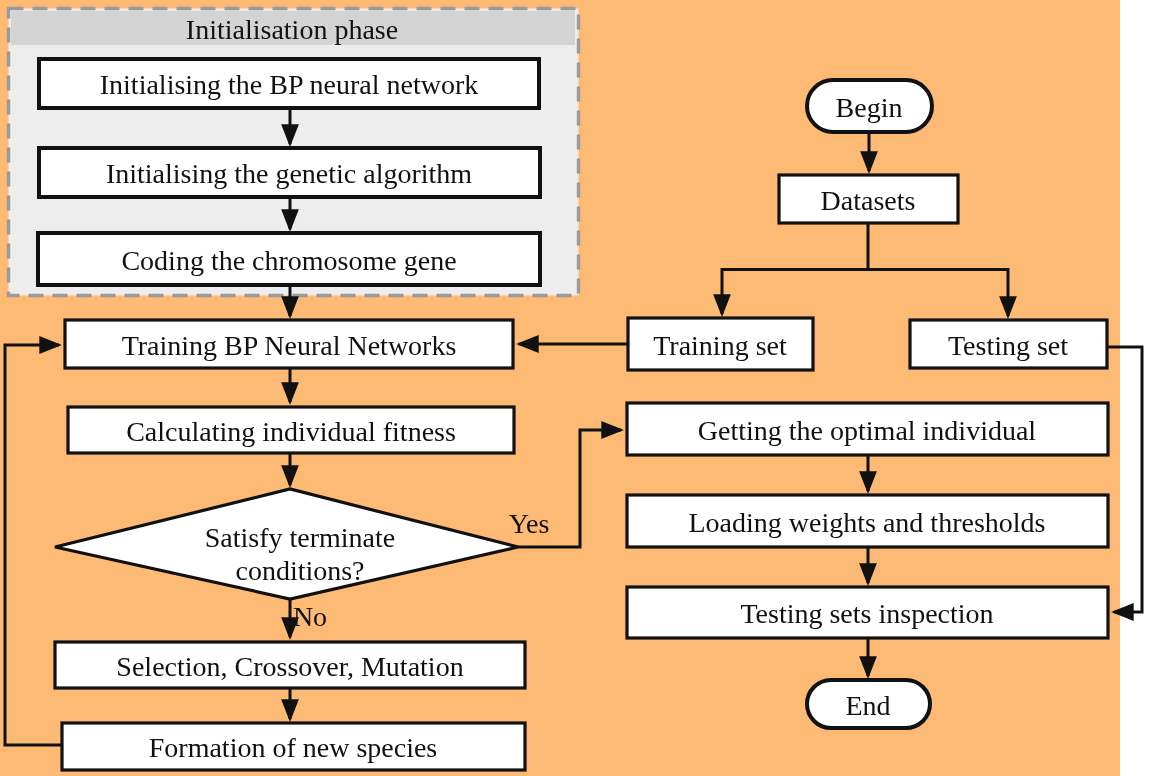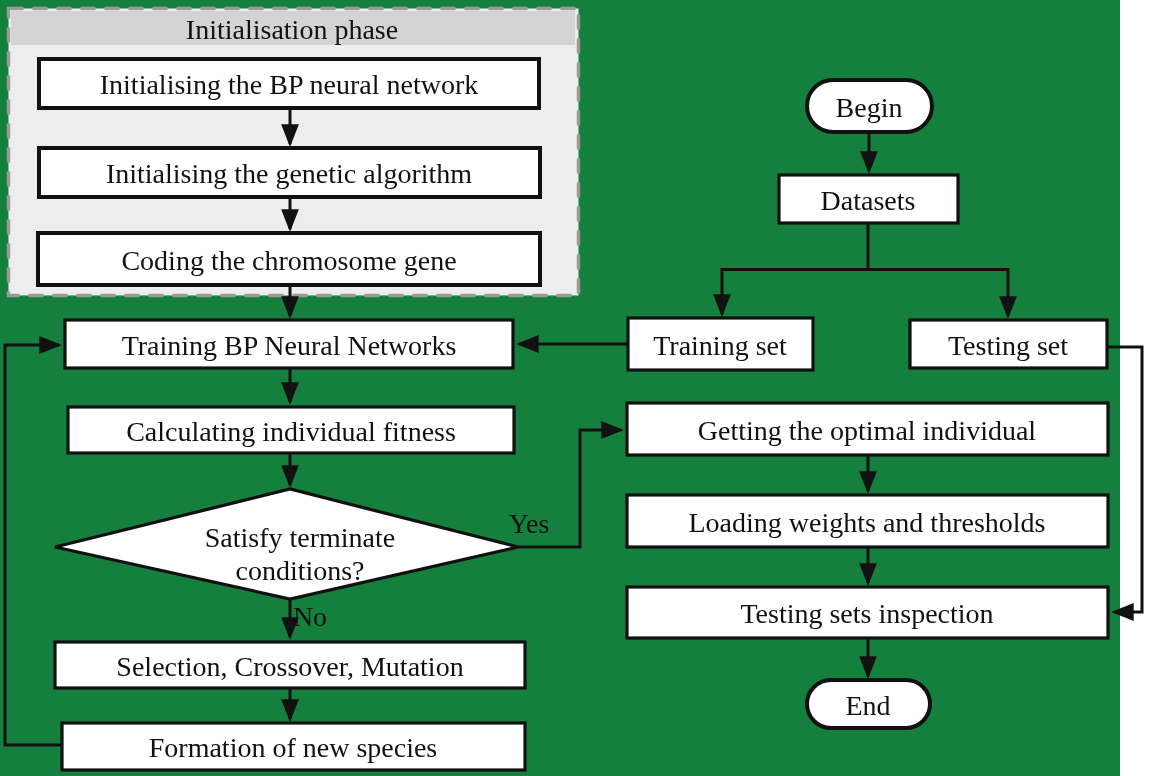--- a/index.html
+++ b/index.html
@@ -2,21 +2,21 @@
 <html style="--color-line: #111111; --color-text: #111111; --color-dashed-border: #9a9a9a; --color-phase-bg: #ededed; --color-phase-title-bg: #d4d4d4; --color-box-bg: #ffffff;"><head>
 <meta charset="utf-8">
 <style>
   html, body {
     margin: 0; padding: 0;
     background: #ffffff;
   }
   .stage {
     position: relative;
     width: 1120px; height: 776px;
-    background: #15803d;
+    background: #fdba74;
     font-family: "Liberation Serif", serif;
   }
   svg { display: block; font-family: "Liberation Serif", serif; }
 
   .t {
     font-size: 28px;
     fill: var(--color-text, #111111);
   }
   .box {
     fill: var(--color-box-bg, #ffffff);

